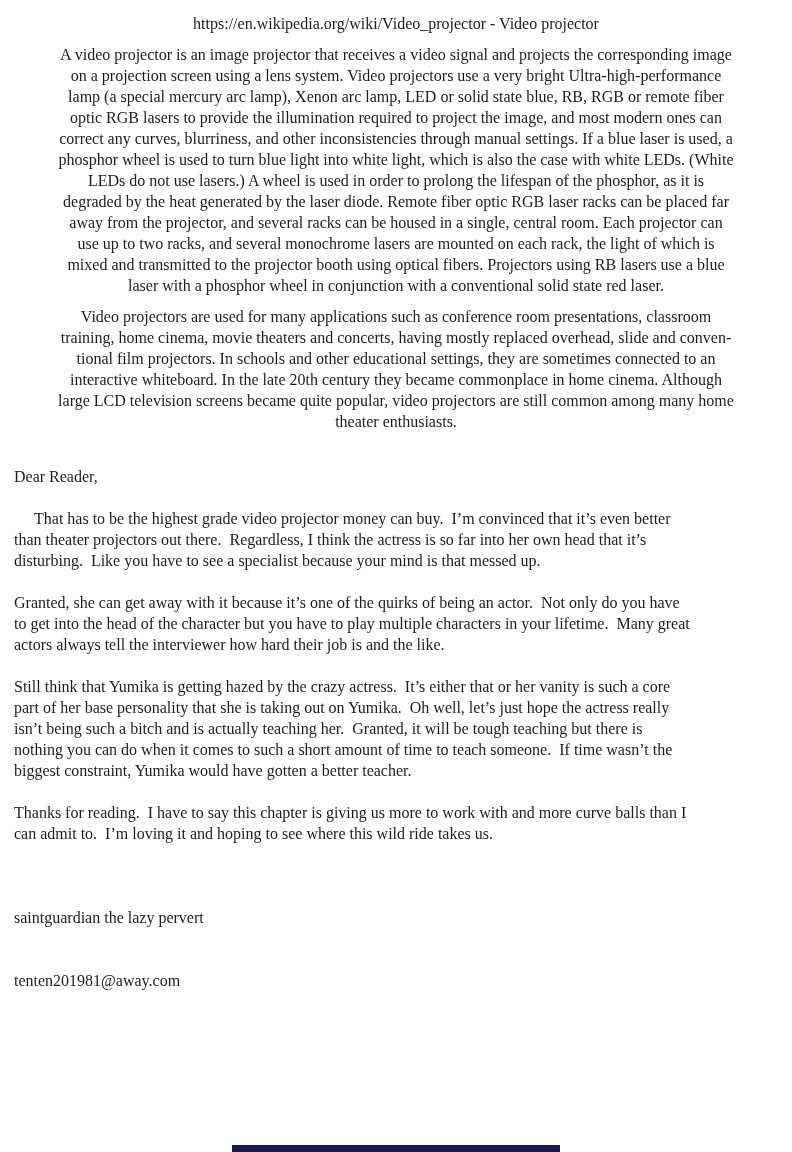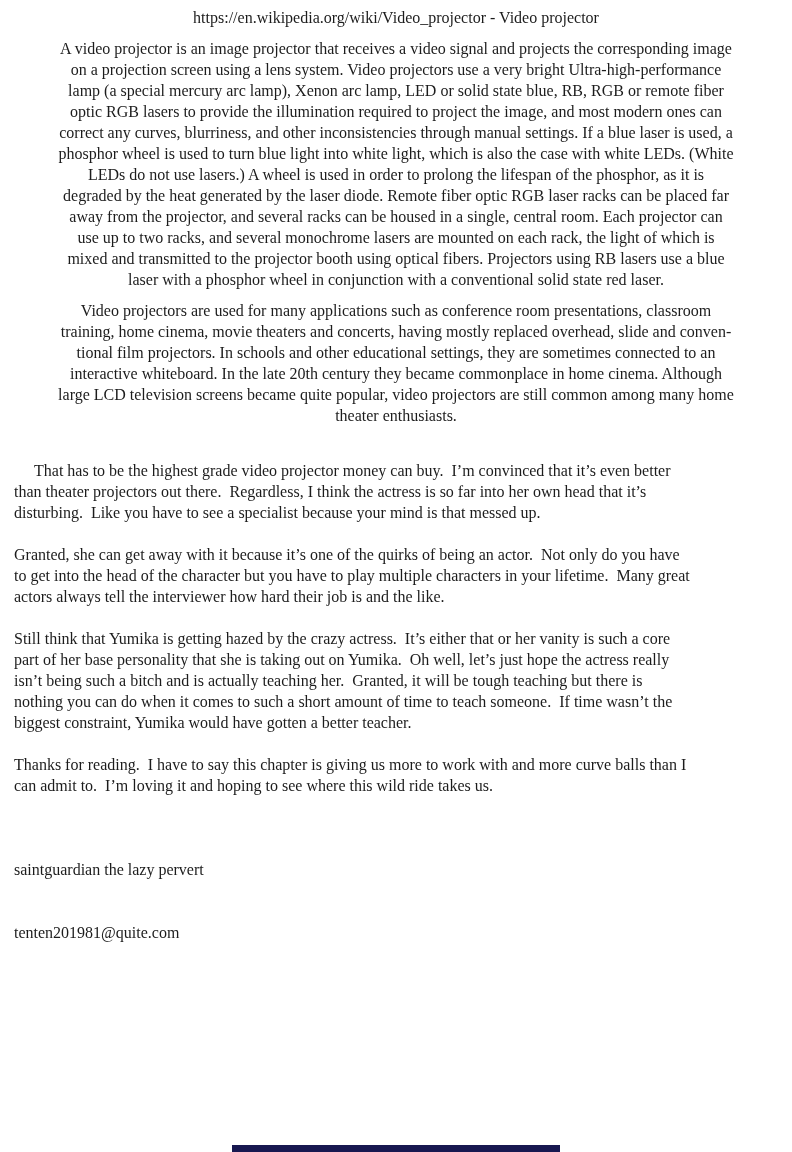--- a/index.html
+++ b/index.html
@@ -8,21 +8,21 @@
     height: 1152px;
     background: #ffffff;
     position: relative;
     overflow: hidden;
     font-family: "Liberation Serif", "DejaVu Serif", serif;
     color: #1c1c1c;
   }
   .page {
     box-sizing: border-box;
     width: 792px;
-    padding: 7px 14px 0 14px;
+    padding: 13px 14px 0 14px;
     font-size: 16px;
     line-height: 21px;
   }
   .header-line {
     text-align: center;
     white-space: pre-wrap;
   }
   .wiki-para {
     text-align: center;
     white-space: pre-wrap;
@@ -67,20 +67,21 @@
 laser with a phosphor wheel in conjunction with a conventional solid state red laser.</div>
 
   <div class="wiki-para">Video projectors are used for many applications such as conference room presentations, classroom
 training, home cinema, movie theaters and concerts, having mostly replaced overhead, slide and conven-
 tional film projectors. In schools and other educational settings, they are sometimes connected to an
 interactive whiteboard. In the late 20th century they became commonplace in home cinema. Although
 large LCD television screens became quite popular, video projectors are still common among many home
 theater enthusiasts.</div>
 
   <div class="letter">
+    <div class="para">Dear Reader,</div>
 
     <div class="para">     That has to be the highest grade video projector money can buy.  I’m convinced that it’s even better
 than theater projectors out there.  Regardless, I think the actress is so far into her own head that it’s
 disturbing.  Like you have to see a specialist because your mind is that messed up.</div>
 
     <div class="para">Granted, she can get away with it because it’s one of the quirks of being an actor.  Not only do you have
 to get into the head of the character but you have to play multiple characters in your lifetime.  Many great
 actors always tell the interviewer how hard their job is and the like.</div>
 
     <div class="para">Still think that Yumika is getting hazed by the crazy actress.  It’s either that or her vanity is such a core
@@ -88,19 +89,19 @@
 isn’t being such a bitch and is actually teaching her.  Granted, it will be tough teaching but there is
 nothing you can do when it comes to such a short amount of time to teach someone.  If time wasn’t the
 biggest constraint, Yumika would have gotten a better teacher.</div>
 
     <div class="para">Thanks for reading.  I have to say this chapter is giving us more to work with and more curve balls than I
 can admit to.  I’m loving it and hoping to see where this wild ride takes us.</div>
 
 
     <div class="para signature">
       <div>saintguardian the lazy pervert</div>
-      <div>tenten201981@quite.com</div>
+      <div>tenten201981@away.com</div>
     </div>
   </div>
 
 </div>
 
 <div class="bottom-bar" style="background: rgb(24, 24, 80);"></div>
 
 </body></html>

